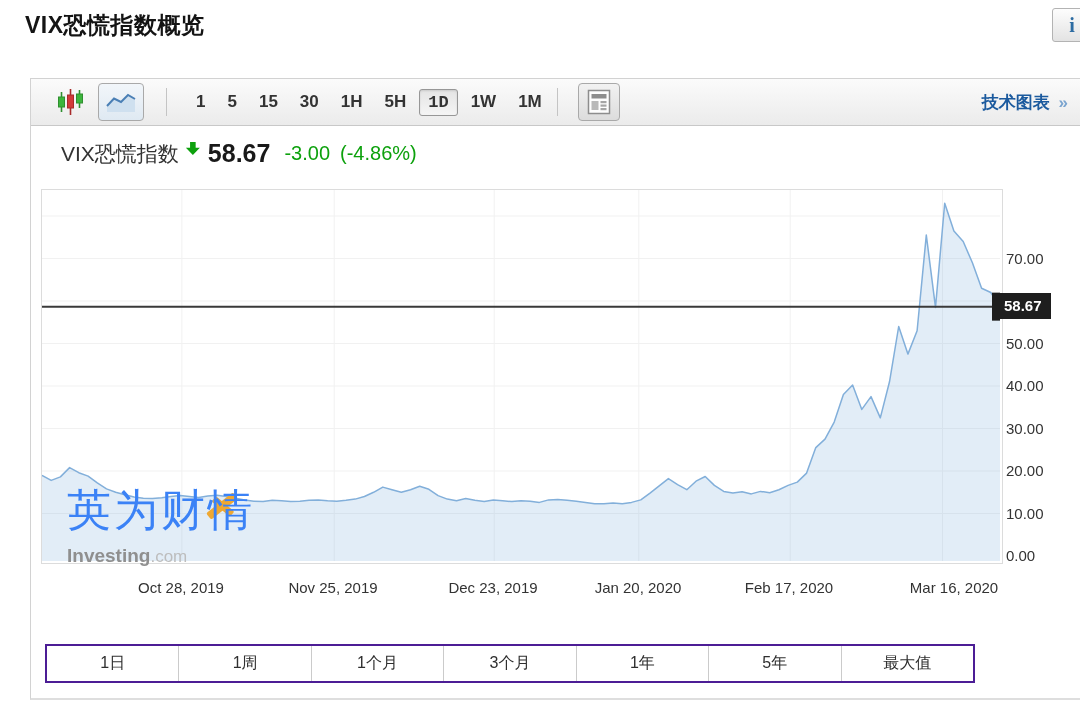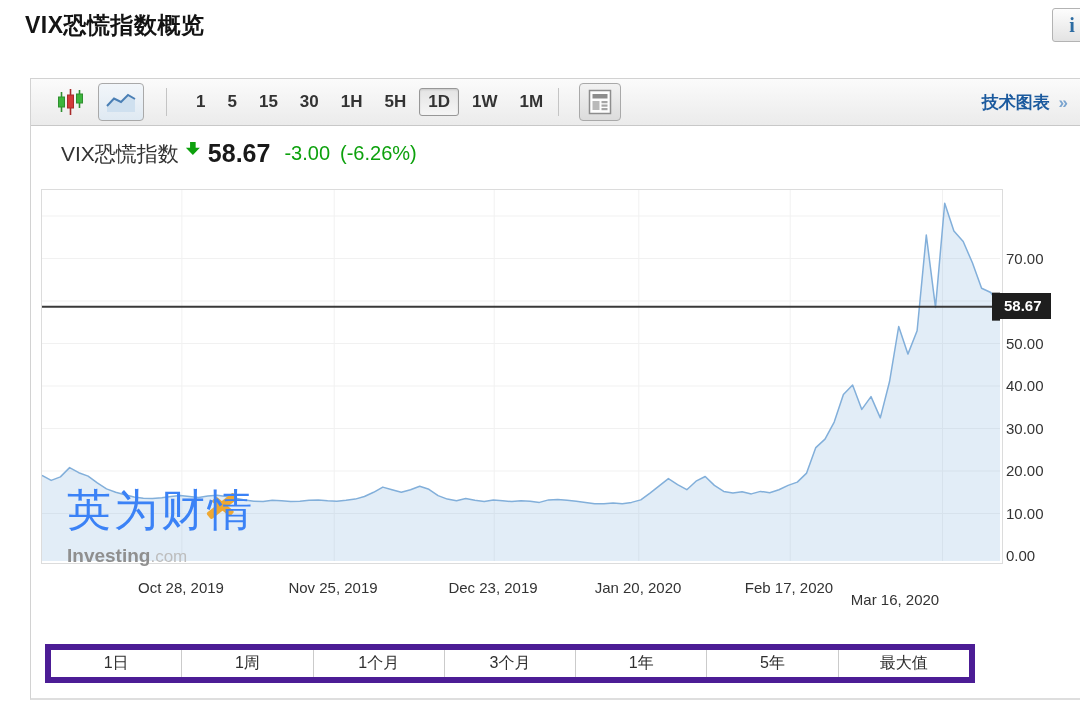--- a/index.html
+++ b/index.html
@@ -43,20 +43,21 @@
   }
   .vsep{width:1px;height:28px;background:#c4c4c4;margin:0 18px 0 4px;}
   .intervals{display:flex;align-items:center;}
   .interval{
     font-size:17px;font-weight:bold;color:#333;padding:3px 8px;margin:0 2px;
     cursor:pointer;border:1px solid transparent;border-radius:3px;
   }
   .interval.selected{
     border:1px solid #979797;background:linear-gradient(#e4e4e4,#f5f5f5);
     box-shadow:inset 0 1px 2px rgba(0,0,0,.12);
+    font-family:Liberation Mono, monospace;
   }
   .news-btn{
     width:42px;height:38px;margin-left:2px;cursor:pointer;
     border:1px solid #a9a9a9;border-radius:4px;
     background:linear-gradient(#f2f2f2,#dcdcdc);
     display:flex;align-items:center;justify-content:center;padding:0;
   }
   .tech-link{
     margin-left:auto;margin-right:12px;text-decoration:none;cursor:pointer;
     font-size:17px;font-weight:bold;color:#1b5a9e;white-space:nowrap;
@@ -99,21 +100,21 @@
     padding-left:5px;box-sizing:border-box;
   }
   .xlabels{position:absolute;left:10px;top:500px;width:960px;height:20px;}
   .xlabels .xtick{
     position:absolute;transform:translateX(-50%);white-space:nowrap;
     font-size:15px;color:#333;
   }
   
   .ranges{
     position:absolute;left:14px;top:565px;width:930px;height:39px;
-    display:flex;border:6px solid #4c1d95;box-sizing:border-box;background:#fff;
+    display:flex;border:2px solid #4c1d95;box-sizing:border-box;background:#fff;
   }
   .range-cell{
     flex:1;display:flex;align-items:center;justify-content:center;
     font-size:16px;color:#2f2f2f;border-right:1px solid #cbcbcb;cursor:pointer;
     background:#fff;
   }
   .range-cell:last-child{border-right:none;}
 </style>
 </head>
 <body>
@@ -176,21 +177,21 @@
       <span>技术图表</span>
       <span class="chev">»</span>
     </a>
   </div>
 
   <div class="quote-row">
     <span class="q-name">VIX恐慌指数</span>
     <span class="down-arrow" style="background: rgb(13, 161, 13);"></span>
     <span class="q-last">58.67</span>
     <span class="q-chg" style="color: rgb(13, 161, 13);">-3.00</span>
-    <span class="q-pct" style="color: rgb(13, 161, 13);">(-6.26%)</span>
+    <span class="q-pct" style="color: rgb(13, 161, 13);">(-4.86%)</span>
   </div>
 
   <div class="plot">
     <svg width="958" height="371" viewBox="0 0 958 371">
         <line x1="0" y1="323.5" x2="958" y2="323.5" stroke="#f1f1f1" stroke-width="1"></line>
         <line x1="0" y1="281" x2="958" y2="281" stroke="#f1f1f1" stroke-width="1"></line>
         <line x1="0" y1="238.5" x2="958" y2="238.5" stroke="#f1f1f1" stroke-width="1"></line>
         <line x1="0" y1="196" x2="958" y2="196" stroke="#f1f1f1" stroke-width="1"></line>
         <line x1="0" y1="153.5" x2="958" y2="153.5" stroke="#f1f1f1" stroke-width="1"></line>
         <line x1="0" y1="111" x2="958" y2="111" stroke="#f1f1f1" stroke-width="1"></line>
@@ -228,21 +229,21 @@
     </div>
 
   <div class="price-tag" style="top: 213.653px;">58.67</div>
 
   <div class="xlabels">
       <div class="xtick" style="left: 140px;">Oct 28, 2019</div>
       <div class="xtick" style="left: 292px;">Nov 25, 2019</div>
       <div class="xtick" style="left: 452px;">Dec 23, 2019</div>
       <div class="xtick" style="left: 597px;">Jan 20, 2020</div>
       <div class="xtick" style="left: 748px;">Feb 17, 2020</div>
-      <div class="xtick" style="left: 854px; margin-top: 12px;">Mar 16, 2020</div>
+      <div class="xtick" style="left: 913px;">Mar 16, 2020</div>
     </div>
 
   <div class="ranges">
       <div class="range-cell">1日</div>
       <div class="range-cell">1周</div>
       <div class="range-cell">1个月</div>
       <div class="range-cell">3个月</div>
       <div class="range-cell">1年</div>
       <div class="range-cell">5年</div>
       <div class="range-cell">最大值</div>

